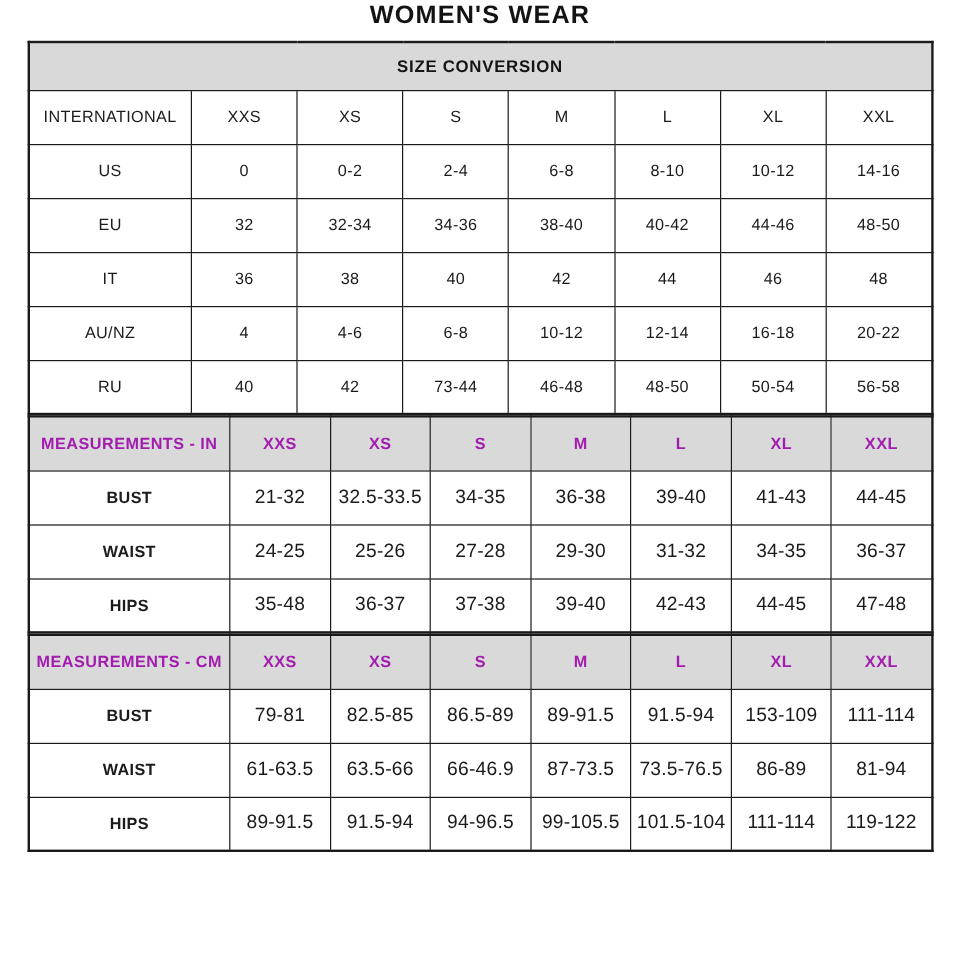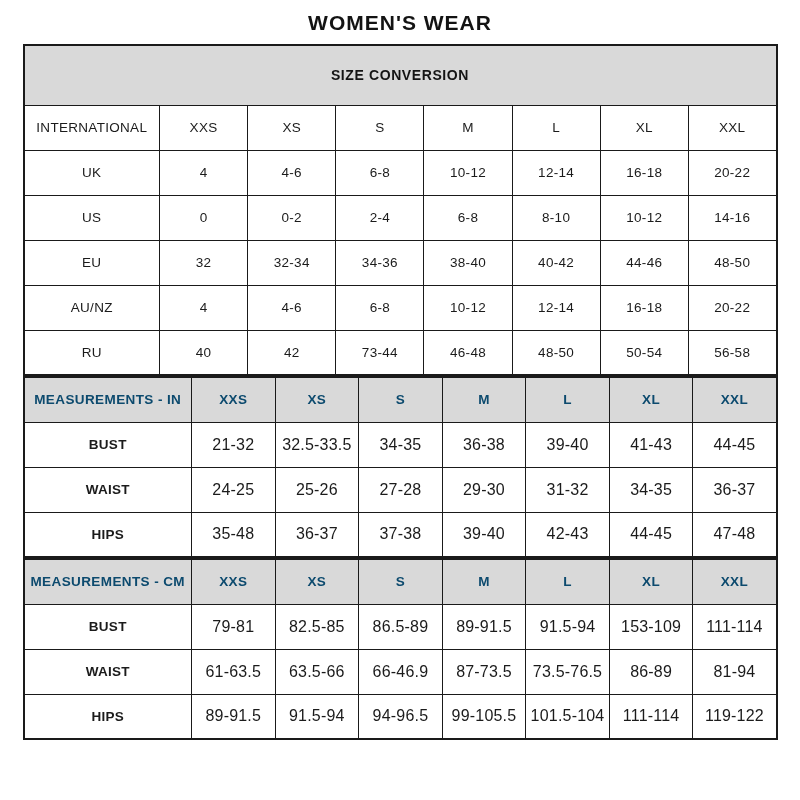--- a/index.html
+++ b/index.html
@@ -3,21 +3,21 @@
 <meta charset="utf-8">
 <style>
   * { margin: 0; padding: 0; box-sizing: border-box; }
   html, body {
     width: 800px; height: 800px;
     background: #ffffff;
     font-family: "Liberation Sans", sans-serif;
     color: #1b1b1b;
     overflow: hidden;
   }
-  .page { width: 800px; height: 800px; padding-top: 10px; }
+  .page { width: 800px; height: 800px; }
   .title {
     text-align: center;
     font-size: 21px;
     font-weight: 700;
     letter-spacing: 1px;
     color: #131313;
     line-height: 25px;
     margin-bottom: 9px;
   }
   table.tbl {
@@ -34,38 +34,38 @@
     letter-spacing: 0.3px;
     overflow: hidden;
     white-space: nowrap;
   }
   .c-label-sm { width: 136px; }
   .c-label-lg { width: 168px; }
 
   
   .size-tbl td { height: 45px; font-size: 13.5px; }
   .size-tbl .banner-cell {
-    height: 60px;
+    height: 40px;
     background: #d9d9d9;
     font-weight: 700;
     font-size: 14px;
     letter-spacing: 0.6px;
     color: #141414;
   }
   .size-tbl .col-header { font-weight: 400; }
   .size-tbl .row-label, .size-tbl .value-cell { font-weight: 400; }
 
   
   .meas-tbl { margin-top: 9px; }
   .meas-tbl td { height: 45px; }
   .meas-tbl .head-cell {
     background: #d9d9d9;
     font-weight: 700;
     font-size: 13.5px;
-    color: #0c4a6e;
+    color: #a21caf;
     letter-spacing: 0.4px;
   }
   .meas-tbl .row-label { font-size: 13.5px; font-weight: 700; }
   .meas-tbl .value-cell { font-size: 16px; font-weight: 400; letter-spacing: 0.2px; }
 </style>
 </head>
 <body>
 
 <div class="page">
 
@@ -84,50 +84,50 @@
           <td class="col-header">INTERNATIONAL</td>
           <td class="col-header">XXS</td>
           <td class="col-header">XS</td>
           <td class="col-header">S</td>
           <td class="col-header">M</td>
           <td class="col-header">L</td>
           <td class="col-header">XL</td>
           <td class="col-header">XXL</td>
         </tr>
         <tr>
-          <td class="row-label">UK</td>
-          <td class="value-cell">4</td>
-          <td class="value-cell">4-6</td>
-          <td class="value-cell">6-8</td>
-          <td class="value-cell">10-12</td>
-          <td class="value-cell">12-14</td>
-          <td class="value-cell">16-18</td>
-          <td class="value-cell">20-22</td>
-        </tr>
-        <tr>
           <td class="row-label">US</td>
           <td class="value-cell">0</td>
           <td class="value-cell">0-2</td>
           <td class="value-cell">2-4</td>
           <td class="value-cell">6-8</td>
           <td class="value-cell">8-10</td>
           <td class="value-cell">10-12</td>
           <td class="value-cell">14-16</td>
         </tr>
         <tr>
           <td class="row-label">EU</td>
           <td class="value-cell">32</td>
           <td class="value-cell">32-34</td>
           <td class="value-cell">34-36</td>
           <td class="value-cell">38-40</td>
           <td class="value-cell">40-42</td>
           <td class="value-cell">44-46</td>
           <td class="value-cell">48-50</td>
         </tr>
         <tr>
+          <td class="row-label">IT</td>
+          <td class="value-cell">36</td>
+          <td class="value-cell">38</td>
+          <td class="value-cell">40</td>
+          <td class="value-cell">42</td>
+          <td class="value-cell">44</td>
+          <td class="value-cell">46</td>
+          <td class="value-cell">48</td>
+        </tr>
+        <tr>
           <td class="row-label">AU/NZ</td>
           <td class="value-cell">4</td>
           <td class="value-cell">4-6</td>
           <td class="value-cell">6-8</td>
           <td class="value-cell">10-12</td>
           <td class="value-cell">12-14</td>
           <td class="value-cell">16-18</td>
           <td class="value-cell">20-22</td>
         </tr>
         <tr>

